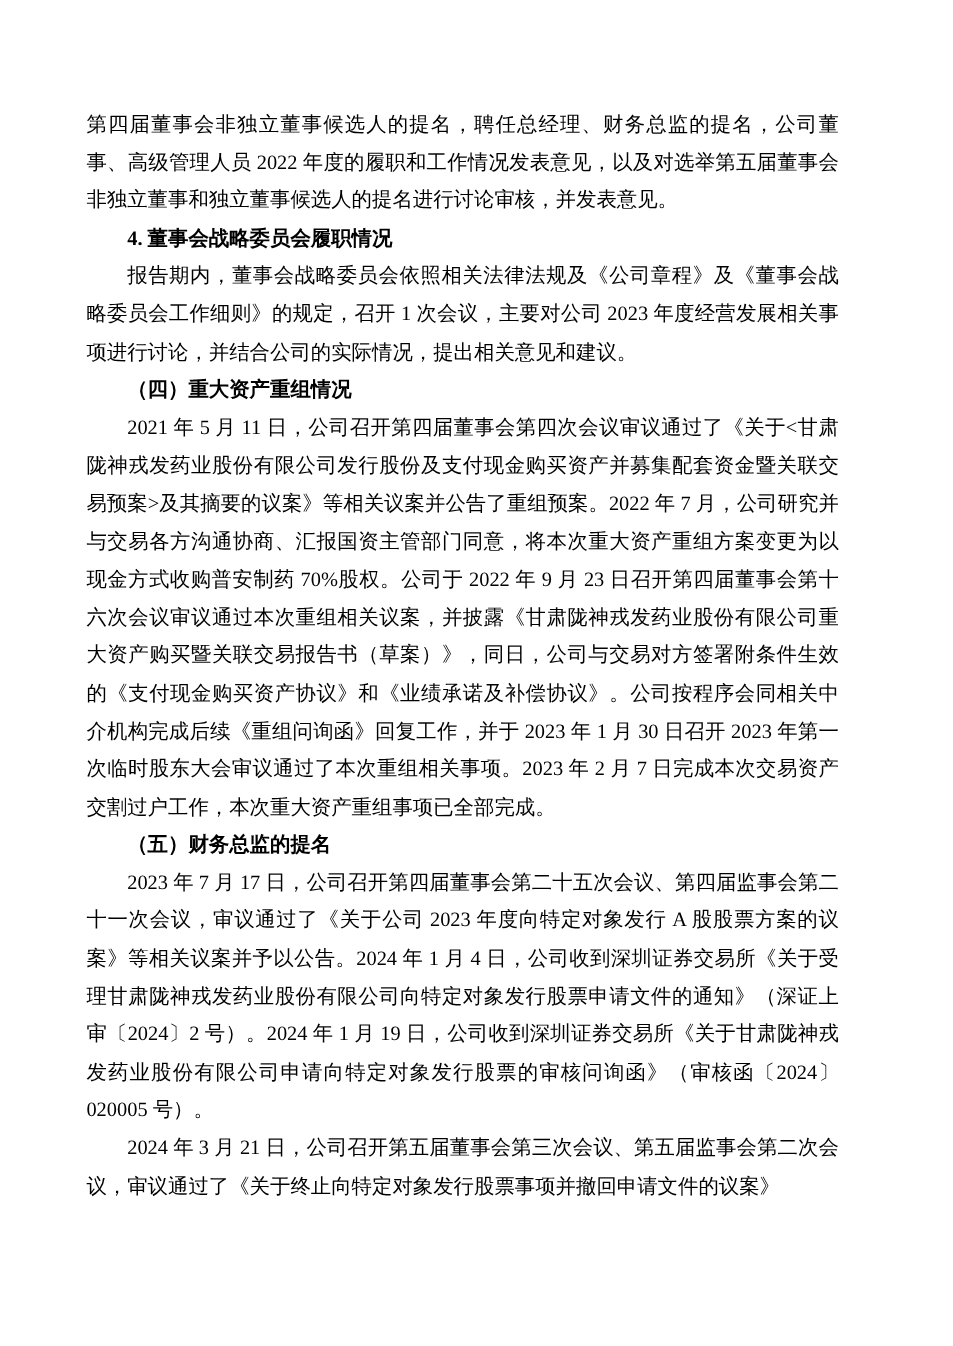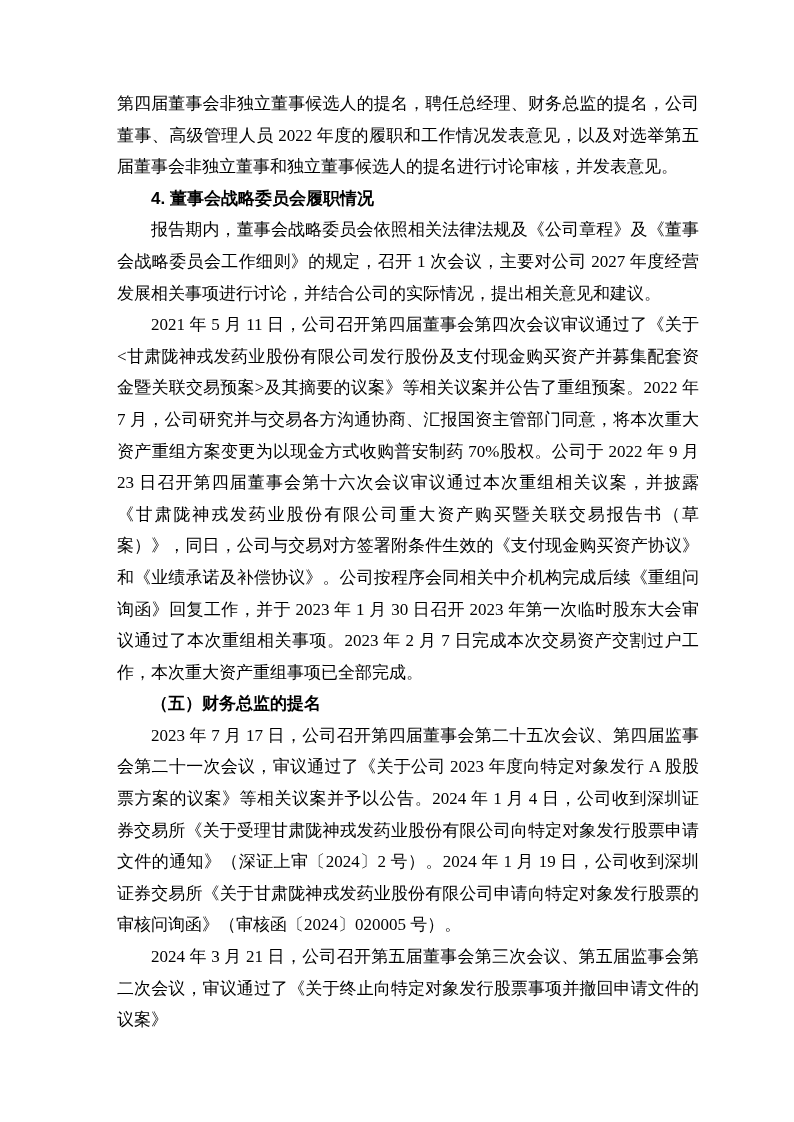--- a/index.html
+++ b/index.html
@@ -7,57 +7,58 @@
     padding: 0;
     background: #ffffff;
   }
   .page {
     position: relative;
     width: 794px;
     height: 1122px;
     margin: 0 auto;
     background: #ffffff;
     box-sizing: border-box;
-    padding: 88px 95px 0 117px;
+    padding: 88px 95px 0 72px;
     color: #000000;
     font-family: "Liberation Serif", "DejaVu Serif", serif;
     font-size: 17px;
     line-height: 31.6px;
     text-align: justify;
     overflow: hidden;
   }
   .page p, .page h3 {
     margin: 0;
     padding: 0;
     font-size: 17px;
     line-height: 31.6px;
   }
   .indent {
     text-indent: 2em;
   }
   .heading {
     font-weight: bold;
-    font-family: Liberation Sans, sans-serif;
+    font-family: Liberation Serif, serif;
     text-align: left;
   }
   .body-para {
     font-weight: normal;
   }
 </style>
 </head>
 <body>
 
 <div class="page">
 
   <p class="body-para">第四届董事会非独立董事候选人的提名，聘任总经理、财务总监的提名，公司董事、高级管理人员 2022 年度的履职和工作情况发表意见，以及对选举第五届董事会非独立董事和独立董事候选人的提名进行讨论审核，并发表意见。</p>
 
   <h3 class="heading indent">4. 董事会战略委员会履职情况</h3>
 
-  <p class="body-para indent">报告期内，董事会战略委员会依照相关法律法规及《公司章程》及《董事会战略委员会工作细则》的规定，召开 1 次会议，主要对公司 2027 年度经营发展相关事项进行讨论，并结合公司的实际情况，提出相关意见和建议。</p>
+  <p class="body-para indent">报告期内，董事会战略委员会依照相关法律法规及《公司章程》及《董事会战略委员会工作细则》的规定，召开 1 次会议，主要对公司 2023 年度经营发展相关事项进行讨论，并结合公司的实际情况，提出相关意见和建议。</p>
 
+  <h3 class="heading indent">（四）重大资产重组情况</h3>
 
   <p class="body-para indent">2021 年 5 月 11 日，公司召开第四届董事会第四次会议审议通过了《关于&lt;甘肃陇神戎发药业股份有限公司发行股份及支付现金购买资产并募集配套资金暨关联交易预案&gt;及其摘要的议案》等相关议案并公告了重组预案。2022 年 7 月，公司研究并与交易各方沟通协商、汇报国资主管部门同意，将本次重大资产重组方案变更为以现金方式收购普安制药 70%股权。公司于 2022 年 9 月 23 日召开第四届董事会第十六次会议审议通过本次重组相关议案，并披露《甘肃陇神戎发药业股份有限公司重大资产购买暨关联交易报告书（草案）》，同日，公司与交易对方签署附条件生效的《支付现金购买资产协议》和《业绩承诺及补偿协议》。公司按程序会同相关中介机构完成后续《重组问询函》回复工作，并于 2023 年 1 月 30 日召开 2023 年第一次临时股东大会审议通过了本次重组相关事项。2023 年 2 月 7 日完成本次交易资产交割过户工作，本次重大资产重组事项已全部完成。</p>
 
 
   <h3 class="heading indent">（五）财务总监的提名</h3>
 
   <p class="body-para indent">2023 年 7 月 17 日，公司召开第四届董事会第二十五次会议、第四届监事会第二十一次会议，审议通过了《关于公司 2023 年度向特定对象发行 A 股股票方案的议案》等相关议案并予以公告。2024 年 1 月 4 日，公司收到深圳证券交易所《关于受理甘肃陇神戎发药业股份有限公司向特定对象发行股票申请文件的通知》（深证上审〔2024〕2 号）。2024 年 1 月 19 日，公司收到深圳证券交易所《关于甘肃陇神戎发药业股份有限公司申请向特定对象发行股票的审核问询函》（审核函〔2024〕020005 号）。</p>
 
   <p class="body-para indent">2024 年 3 月 21 日，公司召开第五届董事会第三次会议、第五届监事会第二次会议，审议通过了《关于终止向特定对象发行股票事项并撤回申请文件的议案》</p>
 

